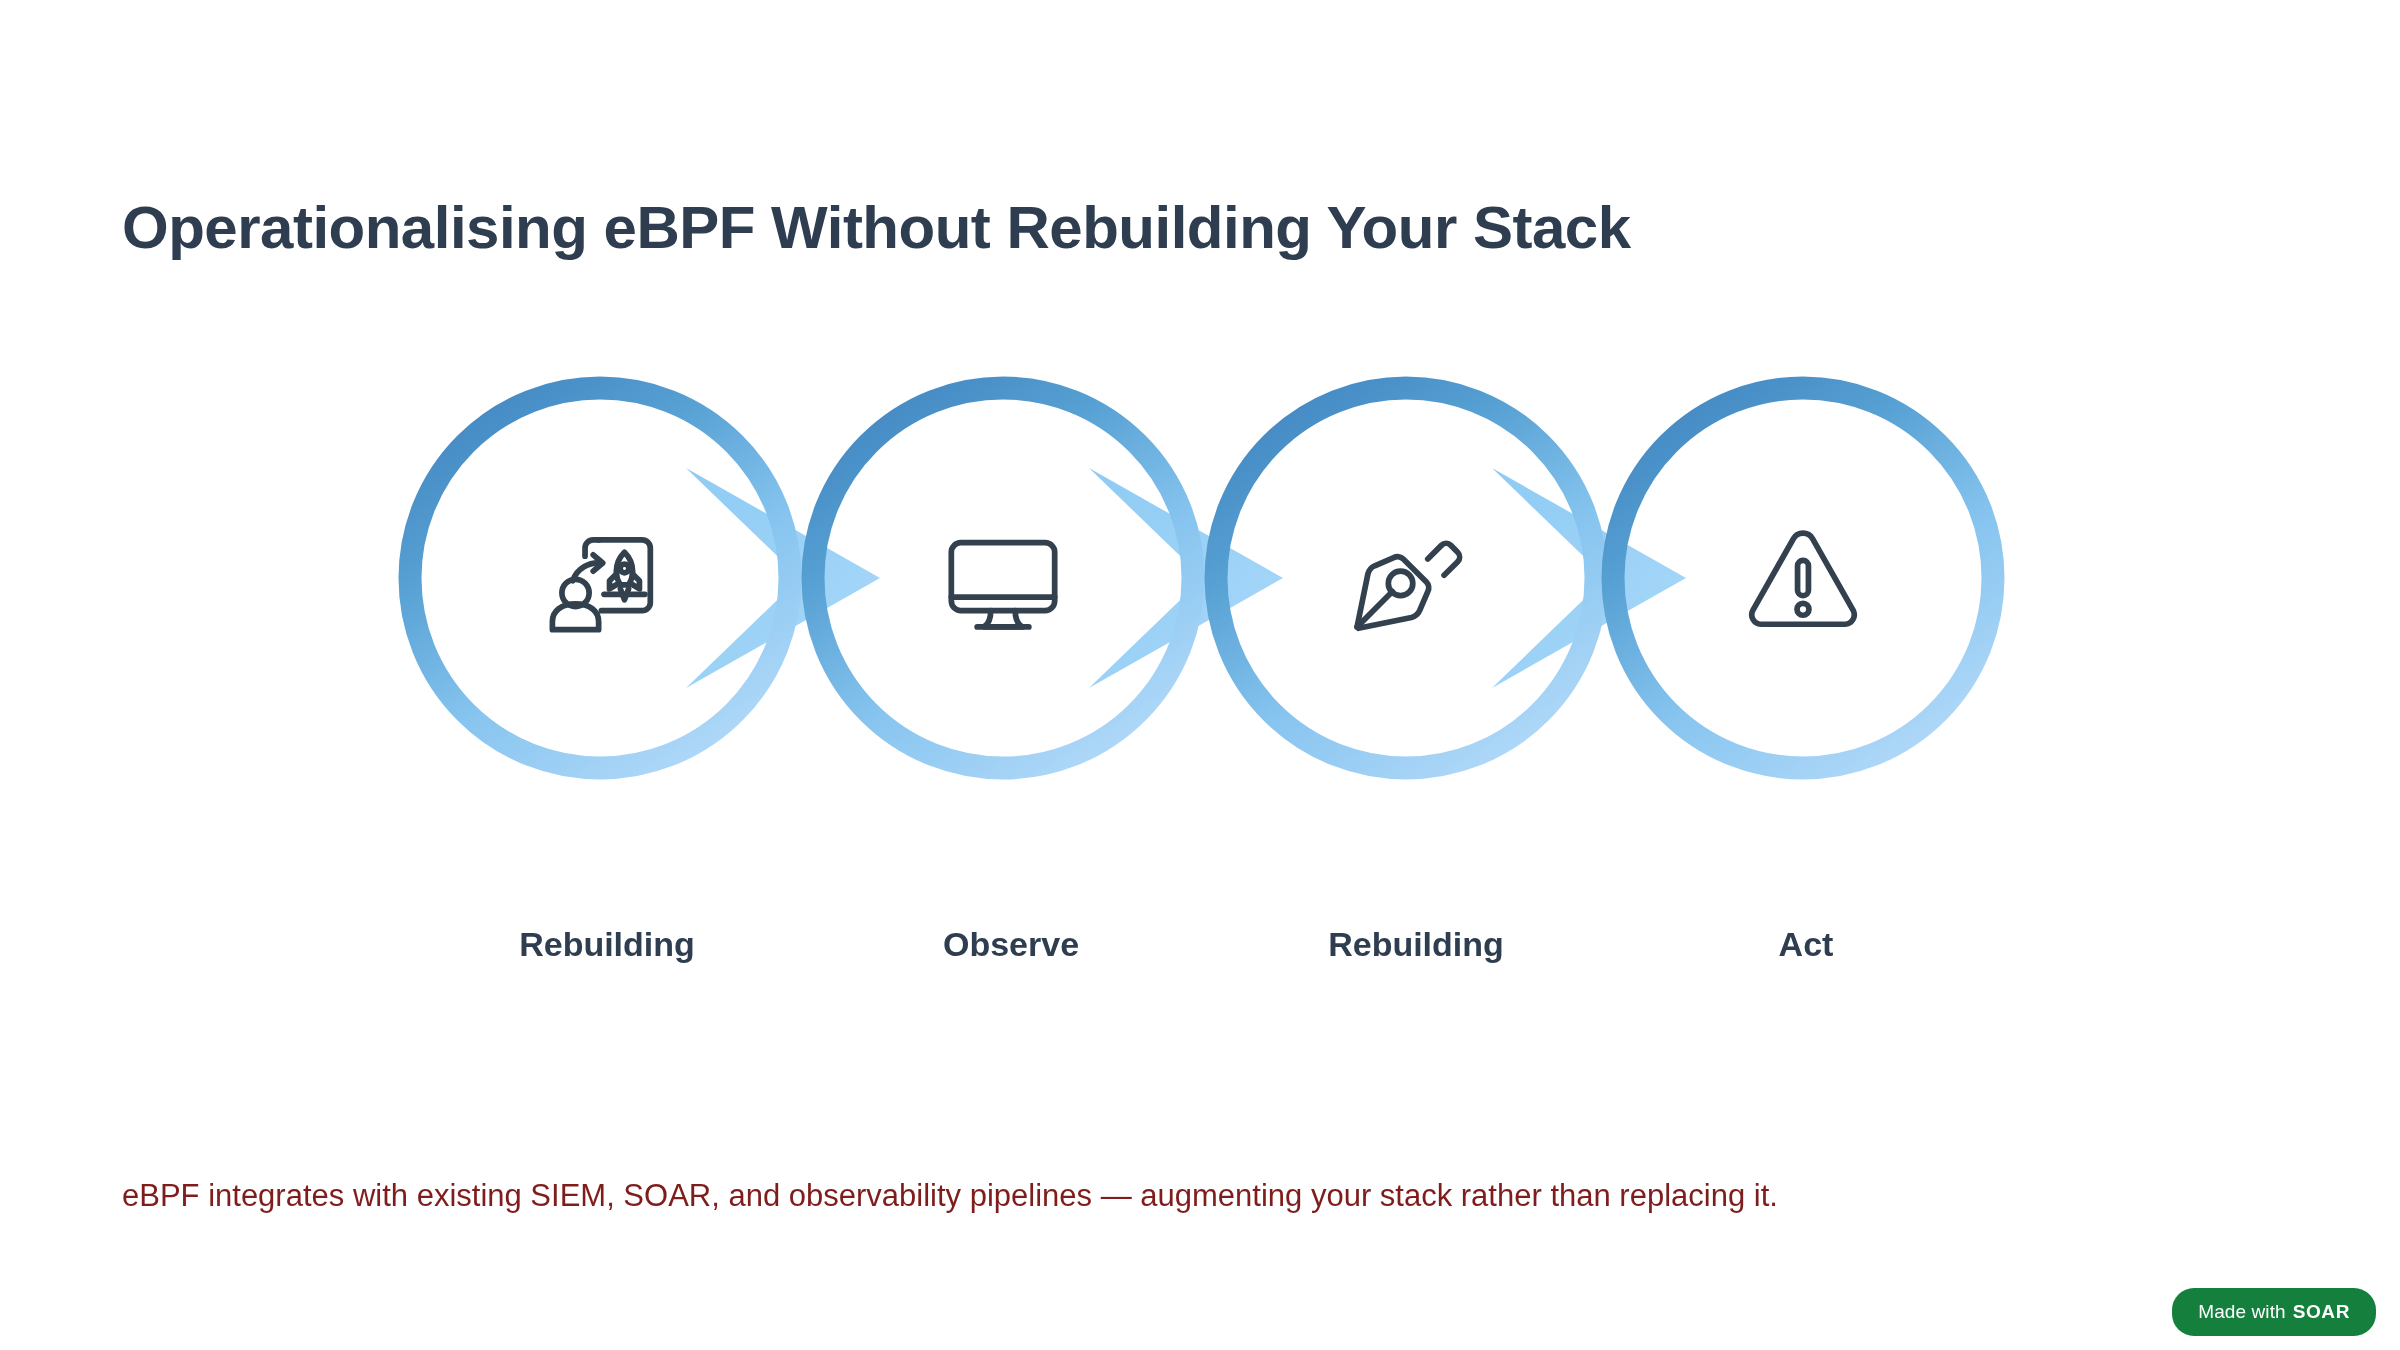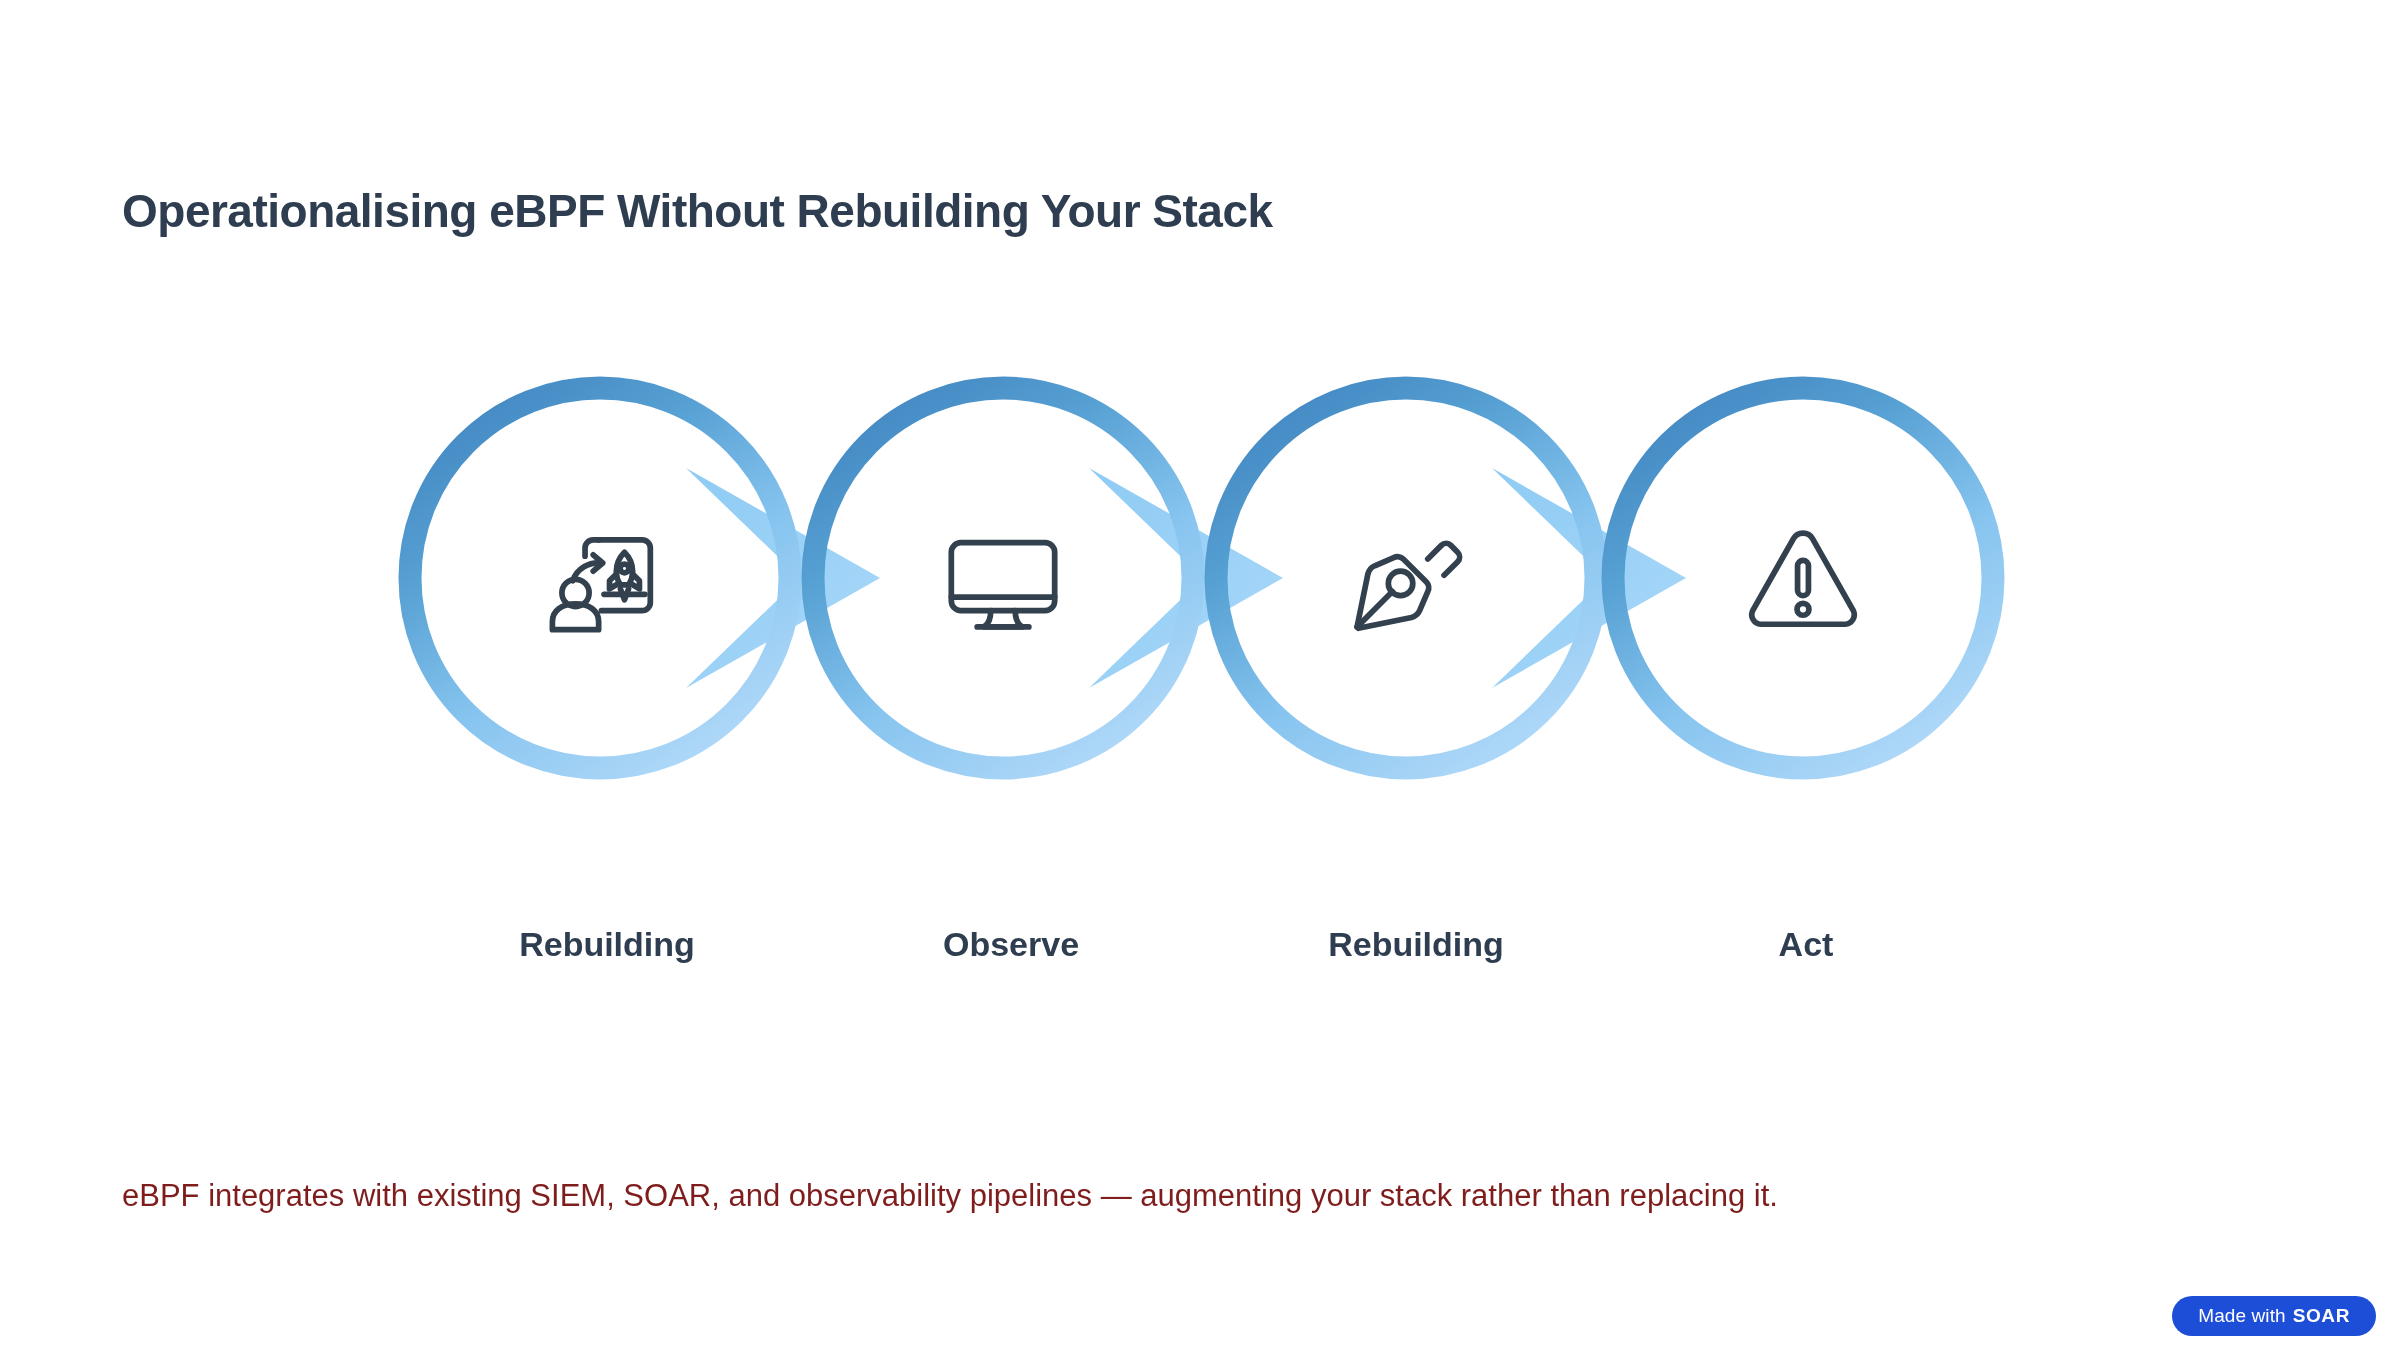--- a/index.html
+++ b/index.html
@@ -20,21 +20,21 @@
     inset: 0;
     background: #ffffff;
   }
 
   
   .title {
     position: absolute;
     left: 122px;
     top: 156px;
     width: 2180px;
-    font-size: 46px;
+    font-size: 60px;
     line-height: 1.05;
     font-weight: 700;
     letter-spacing: -0.5px;
     color: #2e3e50;
     white-space: nowrap;
   }
 
   
   .process {
     position: absolute;
@@ -99,24 +99,24 @@
     line-height: 1.4;
     color: #7f1d1d;
     white-space: nowrap;
   }
 
   
   .gamma-badge {
     position: absolute;
     right: 24px;
     bottom: 14px;
-    height: 40px;
+    height: 48px;
     padding: 0 26px;
     border-radius: 22px;
-    background: #1d4ed8;
+    background: #15803d;
     color: #ffffff;
     font-size: 19px;
     display: flex;
     align-items: center;
     gap: 7px;
     text-decoration: none;
   }
   .gamma-badge .gm-word {
     font-weight: 400;
     letter-spacing: 0.1px;

